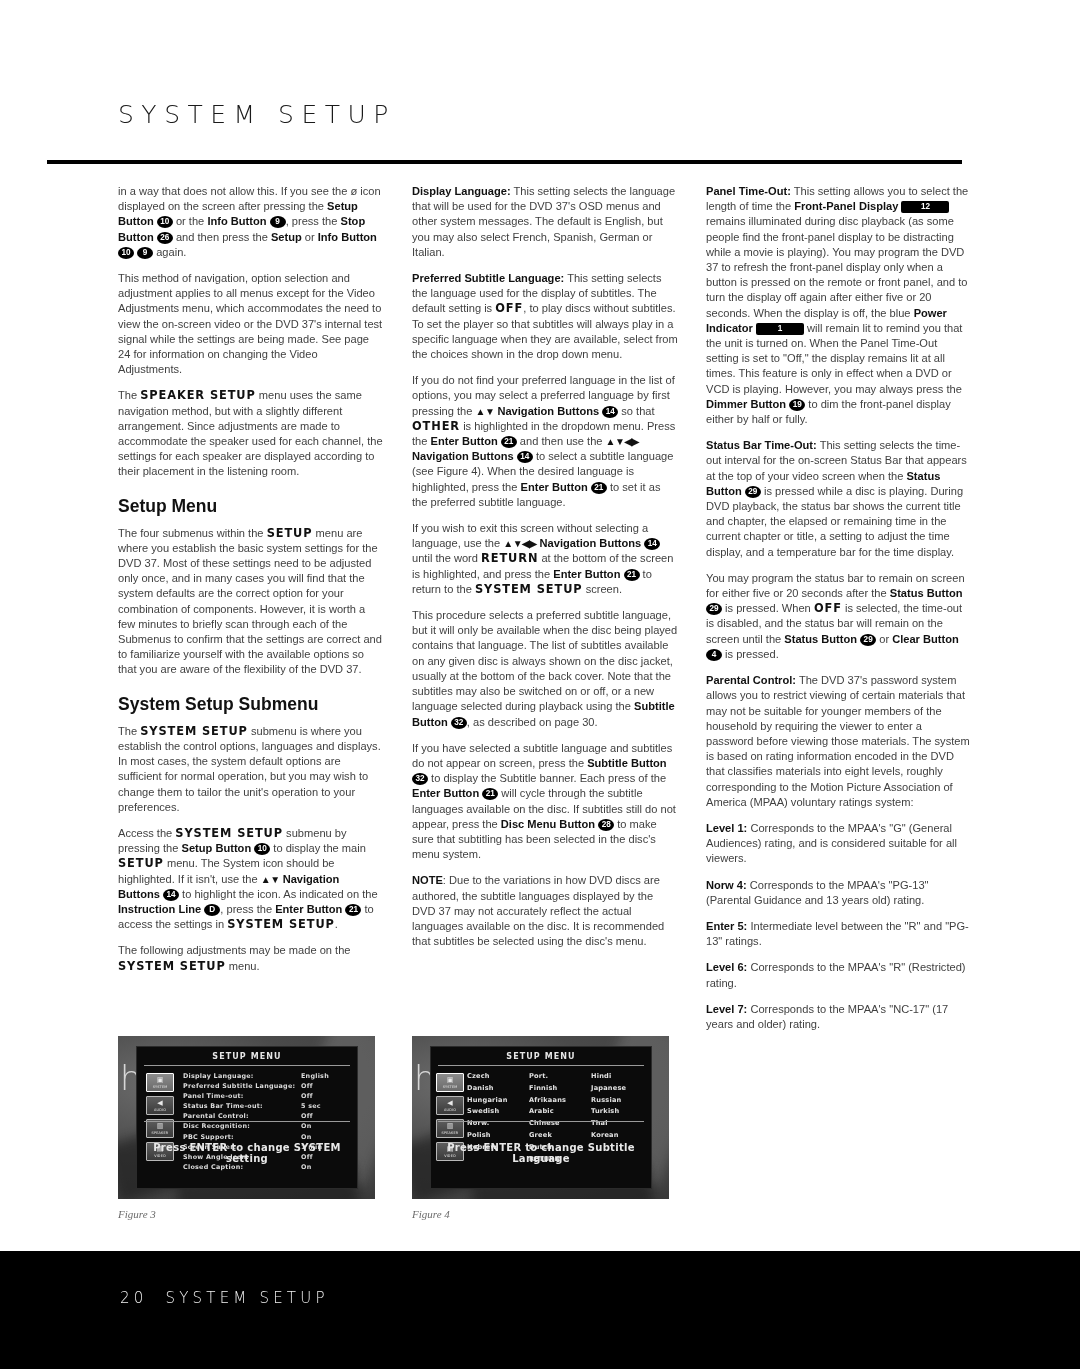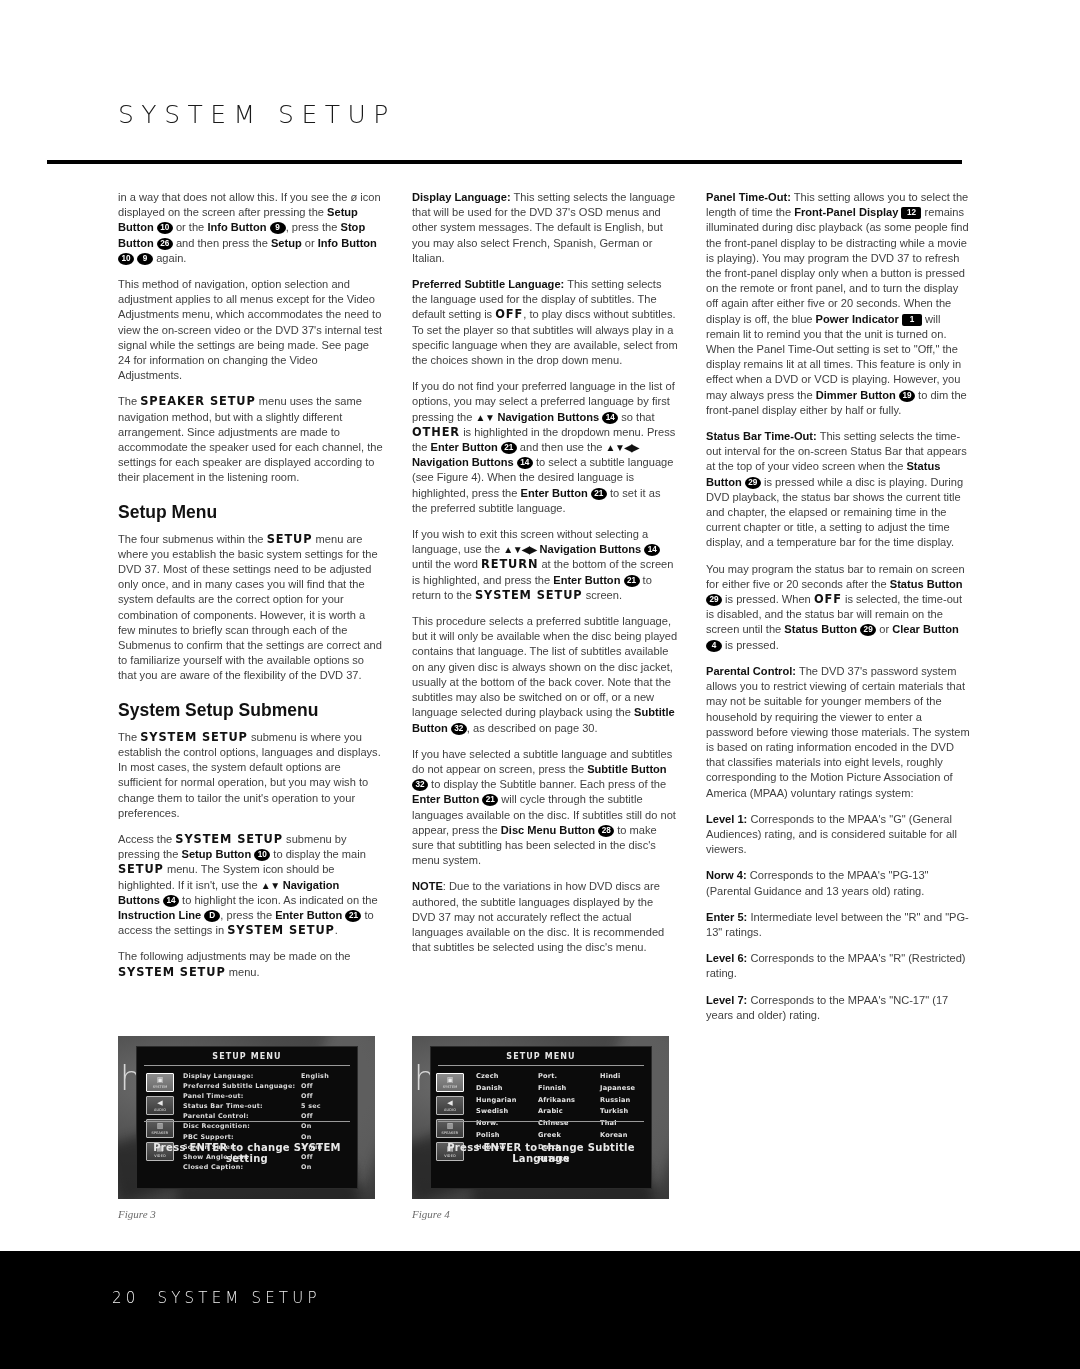--- a/index.html
+++ b/index.html
@@ -36,21 +36,21 @@
     top: 160px;
     width: 915px;
     height: 4px;
     background: #000;
   }
 
   
   .cols {
     position: absolute;
     left: 118px;
-    top: 190px;
+    top: 184px;
     width: 855px;
     display: flex;
     gap: 28px;
   }
   .col { width: 266px; }
   .col p {
     margin: 0 0 11px 0;
     font-size: 11.1px;
     line-height: 15.2px;
     color: #3f3f3f;
@@ -86,21 +86,21 @@
     line-height: 12px;
     min-width: 12px;
     height: 12px;
     padding: 0 2px;
     text-align: center;
     vertical-align: 1px;
     font-family: "Liberation Sans", sans-serif;
   }
   .badge.sq {
     border-radius: 2px;
-    padding: 0 4px;
+    padding: 0 18px;
   }
   .arr { font-size: 10px; letter-spacing: -0.5px; vertical-align: 0px; }
 
   
   .figures {
     position: absolute;
     left: 118px;
     top: 1036px;
     width: 855px;
     display: flex;
@@ -181,21 +181,21 @@
     line-height: 10.1px;
     letter-spacing: 0.25px;
     font-weight: bold;
     color: #dcdcdc;
   }
   .osd-row .lbl { width: 118px; }
   .osd-row .val { color: #dcdcdc; }
 
   .osd-langs {
     flex: 1;
-    padding-left: 12px;
+    padding-left: 3px;
     display: flex;
   }
   .osd-langcol { width: 62px; }
   .osd-lang {
     font-size: 6.6px;
     line-height: 11.8px;
     font-weight: bold;
     letter-spacing: 0.2px;
     color: #e2e2e2;
   }
@@ -236,21 +236,21 @@
   
   .footer {
     position: absolute;
     left: 0; bottom: 0;
     width: 1080px;
     height: 118px;
     background: #000;
   }
   .footer .ftxt {
     position: absolute;
-    left: 112px;
+    left: 120px;
     top: 38px;
     color: #f2f2f2;
     font-size: 15px;
     font-weight: 300;
     letter-spacing: 4.2px;
     font-family: "DejaVu Sans", sans-serif;
   }
   .footer .ftxt .num { margin-right: 18px; }
 </style>
 </head>

